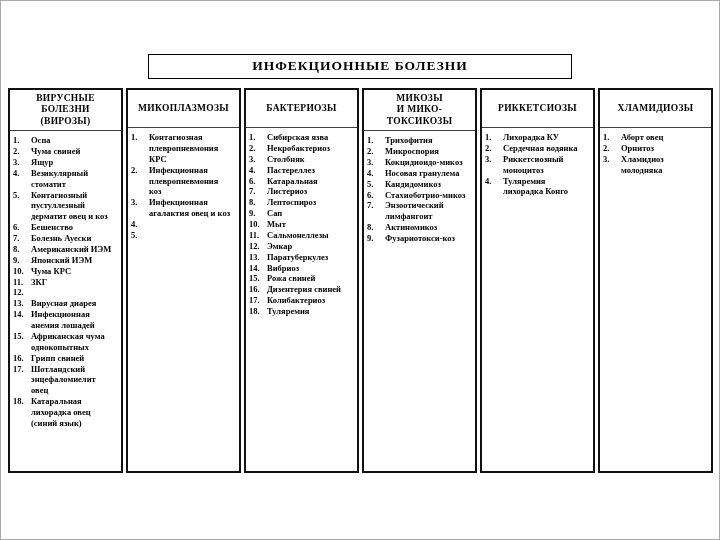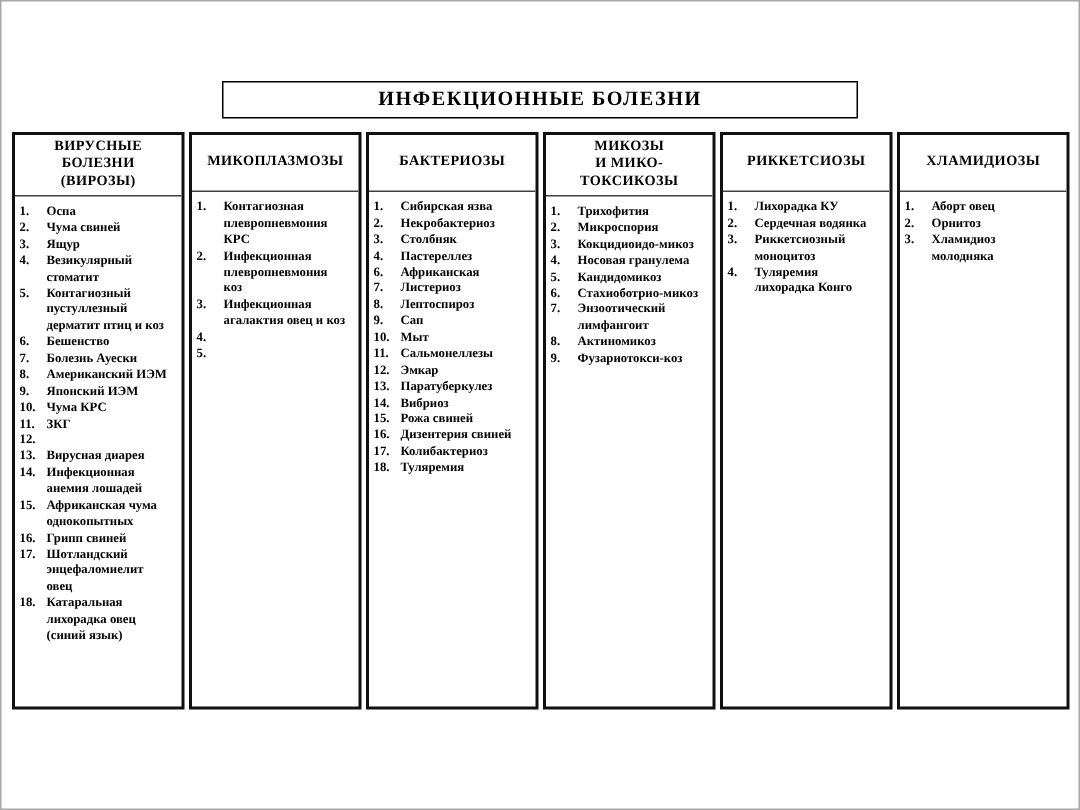--- a/index.html
+++ b/index.html
@@ -102,21 +102,21 @@
           <div class="item">
             <span class="num">3.</span>
             <span class="txt">Ящур</span>
           </div>
           <div class="item">
             <span class="num">4.</span>
             <span class="txt">Везикулярный стоматит</span>
           </div>
           <div class="item">
             <span class="num">5.</span>
-            <span class="txt">Контагиозный пустуллезный дерматит птиц и коз</span>
+            <span class="txt">Контагиозный пустуллезный дерматит овец и коз</span>
           </div>
           <div class="item">
             <span class="num">6.</span>
             <span class="txt">Бешенство</span>
           </div>
           <div class="item">
             <span class="num">7.</span>
             <span class="txt">Болезнь Ауески</span>
           </div>
           <div class="item">
@@ -207,21 +207,21 @@
           <div class="item">
             <span class="num">3.</span>
             <span class="txt">Столбняк</span>
           </div>
           <div class="item">
             <span class="num">4.</span>
             <span class="txt">Пастереллез</span>
           </div>
           <div class="item">
             <span class="num">6.</span>
-            <span class="txt">Африканская</span>
+            <span class="txt">Катаральная</span>
           </div>
           <div class="item">
             <span class="num">7.</span>
             <span class="txt">Листериоз</span>
           </div>
           <div class="item">
             <span class="num">8.</span>
             <span class="txt">Лептоспироз</span>
           </div>
           <div class="item">

